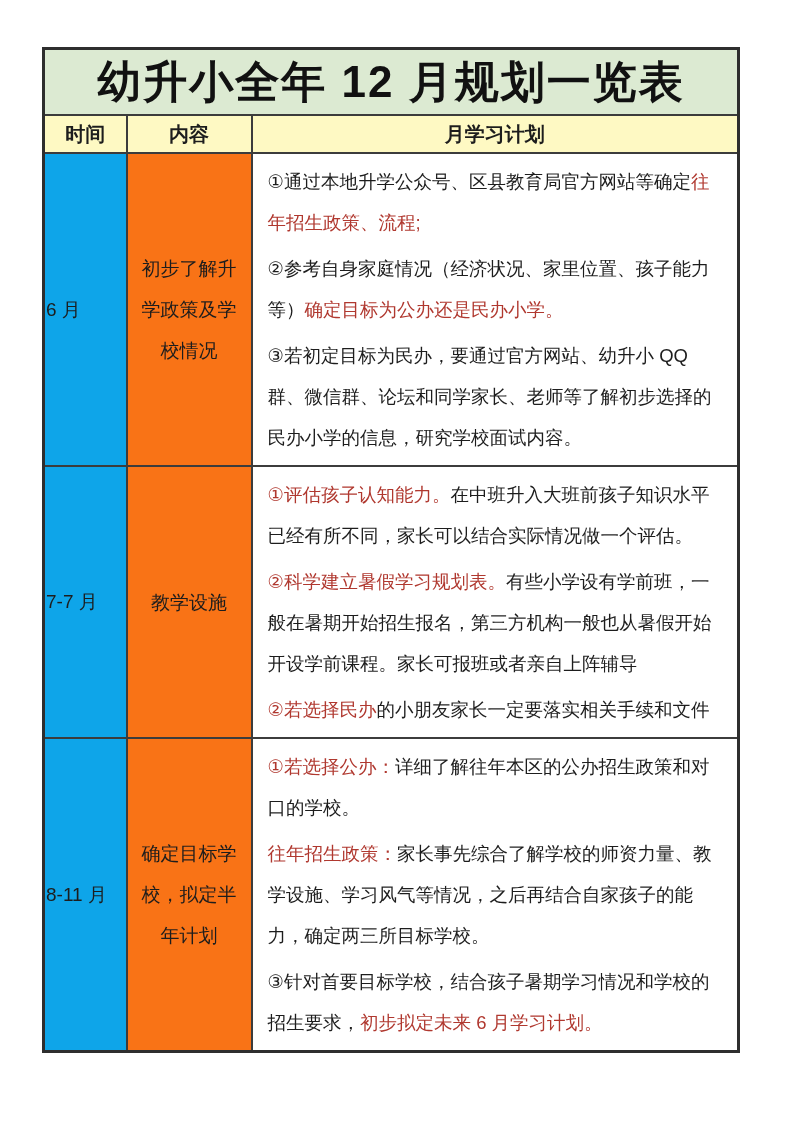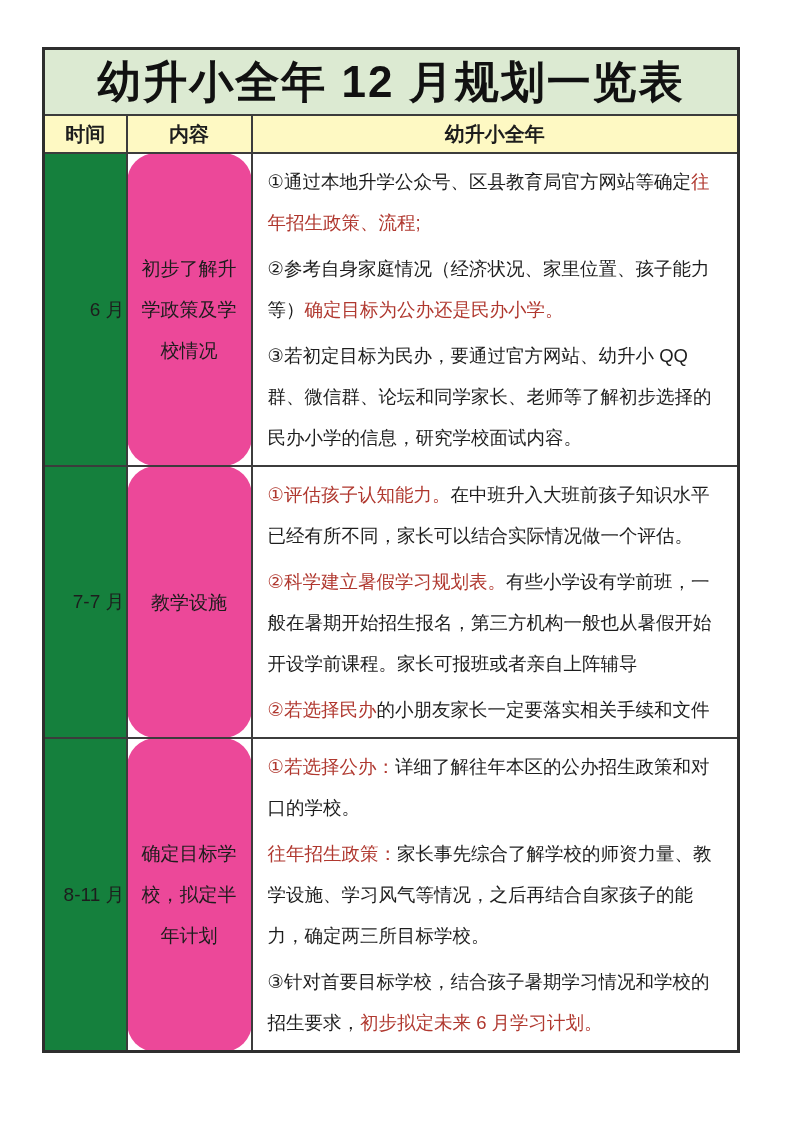--- a/index.html
+++ b/index.html
@@ -42,31 +42,30 @@
     font-size: 20px;
     font-weight: bold;
     background: #fef9c3;
   }
 
   .row-0 { height: 290px; }
   .row-1 { height: 250px; }
   .row-2 { height: 295px; }
 
   .time-cell {
-    text-align: right;
+    text-align: left;
     font-size: 19px;
-    background: #15803d;
+    background: #0ea5e9;
   }
   .content-cell {
     text-align: center;
     font-size: 19px;
     line-height: 41px;
     padding: 0 6px;
-    background: #ec4899;
-    border-radius: 29px;
+    background: #f97316;
   }
   .plan-cell {
     padding: 2px 8px 2px 10px;
     font-size: 18.5px;
     line-height: 41px;
     background: #ffffff;
   }
   .plan-cell p { margin: 5px; }
   .red { color: var(--red, #b0382f); }
 </style>
@@ -80,21 +79,21 @@
       <col style="width:125px">
       <col style="width:487px">
     </colgroup>
     <tbody>
       <tr>
         <td class="title-cell" colspan="3" style="background: rgb(220, 234, 210);">幼升小全年 12 月规划一览表</td>
       </tr>
       <tr class="head-row">
         <th class="head-cell">时间</th>
         <th class="head-cell">内容</th>
-        <th class="head-cell">幼升小全年</th>
+        <th class="head-cell">月学习计划</th>
       </tr>
     </tbody>
     <tbody>
         <tr class="body-row row-0">
           <td class="time-cell">6 月</td>
           <td class="content-cell">初步了解升学政策及学校情况</td>
           <td class="plan-cell">
             <p><span>①通过本地升学公众号、区县教育局官方网站等确定</span><span class="red">往年招生政策、流程;</span></p>
             <p><span>②参考自身家庭情况（经济状况、家里位置、孩子能力等）</span><span class="red">确定目标为公办还是民办小学。</span></p>
             <p><span>③若初定目标为民办，要通过官方网站、幼升小 QQ 群、微信群、论坛和同学家长、老师等了解初步选择的民办小学的信息，研究学校面试内容。</span></p>

